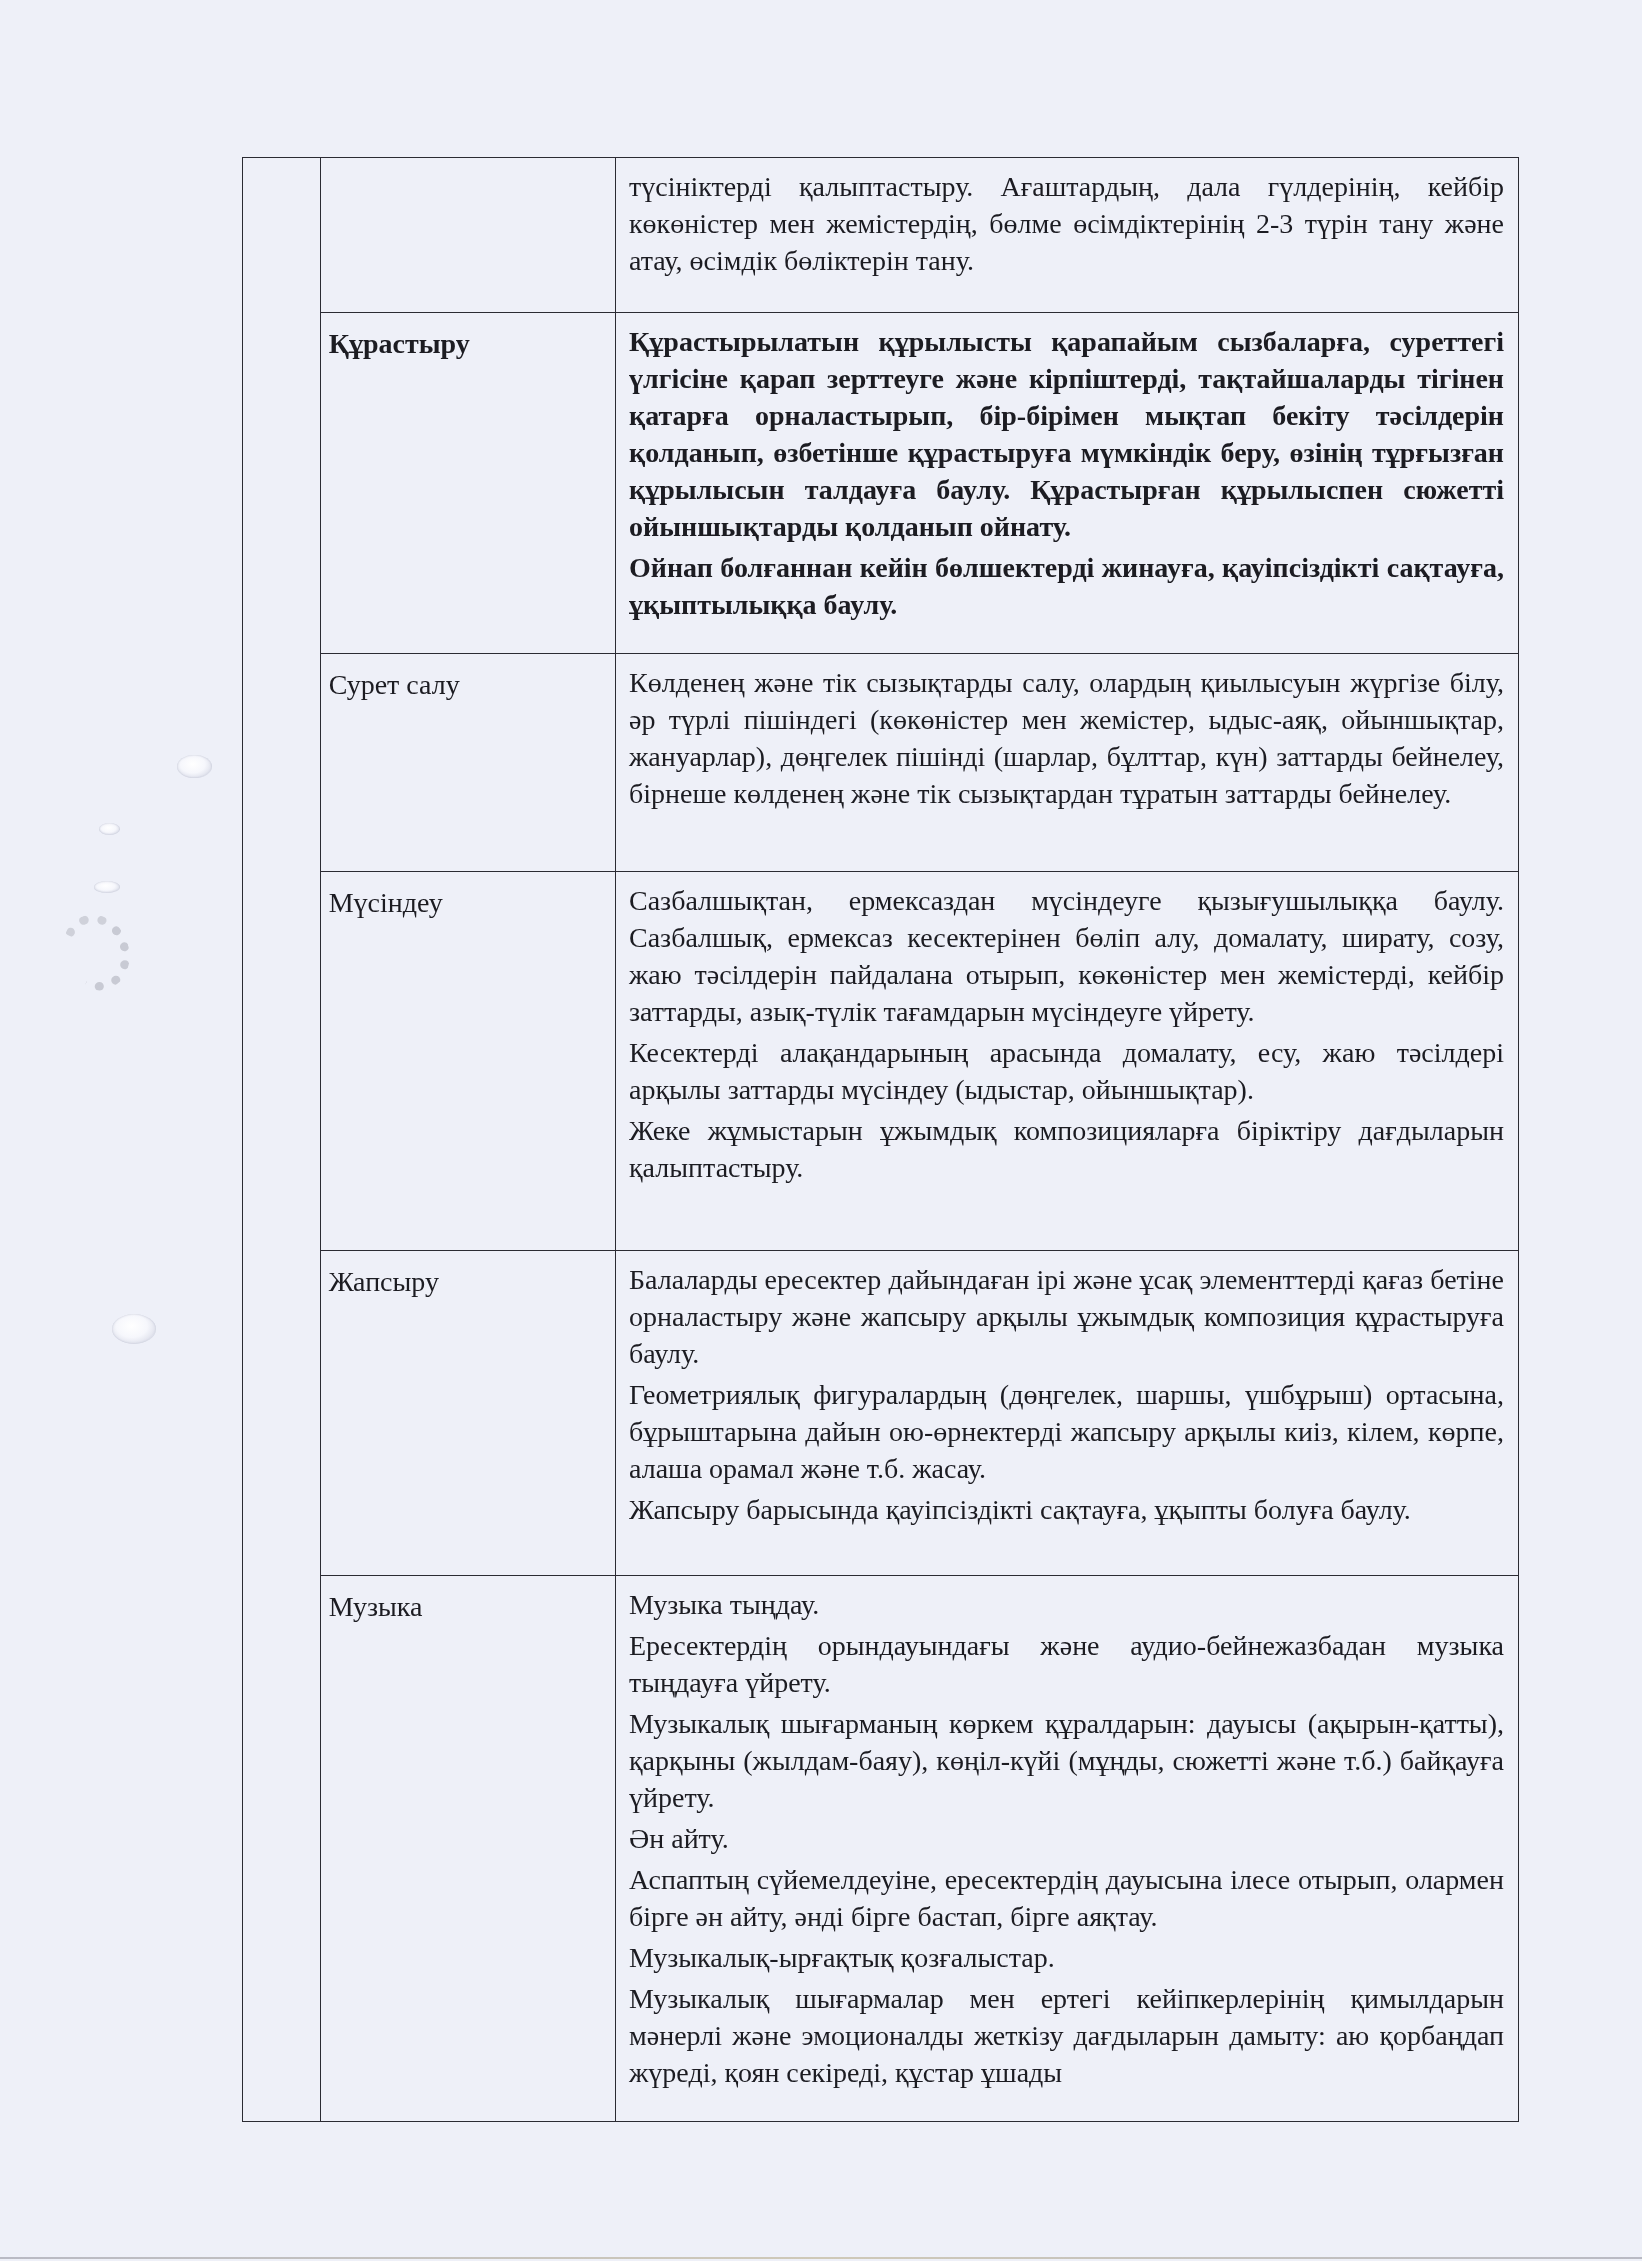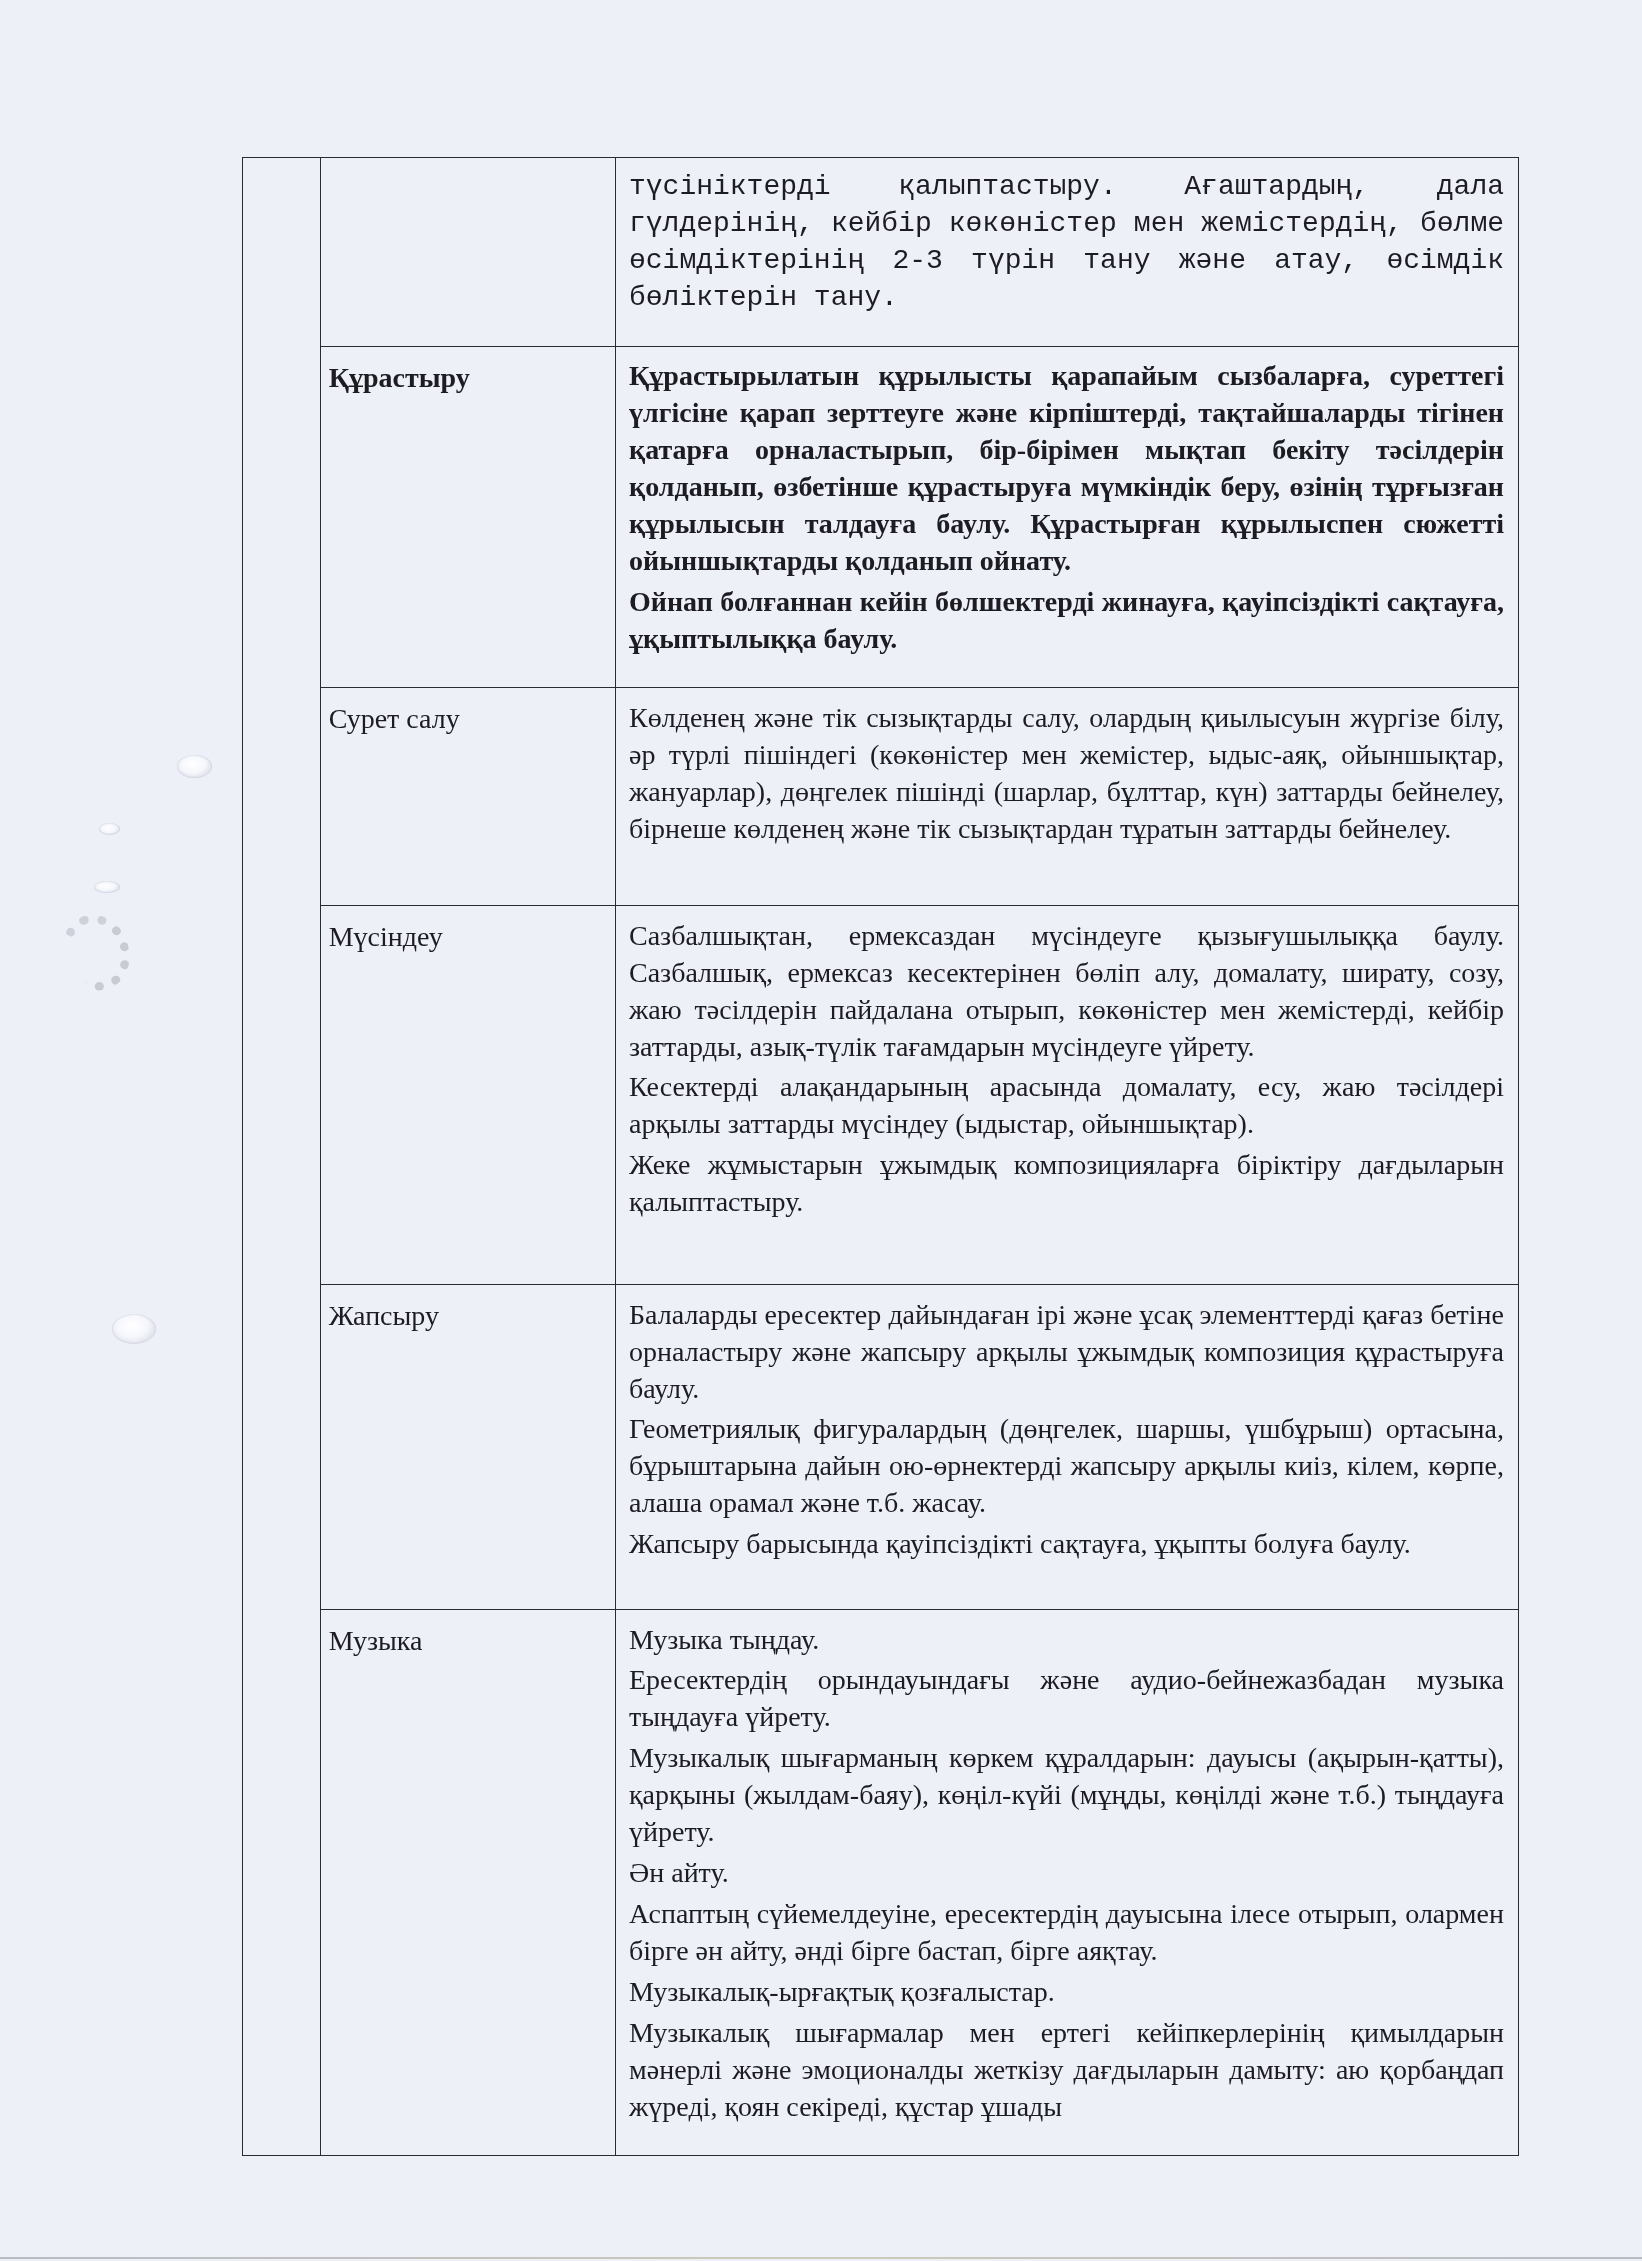--- a/index.html
+++ b/index.html
@@ -42,21 +42,21 @@
   .label {
     font-size: 28px; line-height: 37px;
     padding: 11.6px 0 0 7.7px;
   }
   .content {
     font-size: 28px; line-height: 37px;
     padding: 10.3px 14px 26px 13px;
     text-align: justify;
   }
   .content p { margin: 0 0 3.9px 0; }
-  .row-0 { height: 155px; font-family: Liberation Mono, monospace; }
+  .row-0 { height: 155px; }
   .row-1 { height: 340px; font-weight: bold; }
   .row-2 { height: 218px; padding-left: 15px; }
   .row-3 { height: 379px; }
   .row-4 { height: 325px; }
   .row-5 { height: 508px; }
 </style>
 </head>
 <body>
 
 <div class="stain drop" style="left:177px;top:755px;width:35px;height:23px;"></div>
@@ -129,21 +129,21 @@
       </td>
     </tr>
     <tr class="row-5">
       <td>
           <div class="label">Музыка</div>
         </td>
       <td>
         <div class="content">
           <p>Музыка тыңдау.</p>
           <p>Ересектердің орындауындағы және аудио-бейнежазбадан музыка тыңдауға үйрету.</p>
-          <p>Музыкалық шығарманың көркем құралдарын: дауысы (ақырын-қатты), қарқыны (жылдам-баяу), көңіл-күйі (мұңды, көңілді және т.б.) тыңдауға үйрету.</p>
+          <p>Музыкалық шығарманың көркем құралдарын: дауысы (ақырын-қатты), қарқыны (жылдам-баяу), көңіл-күйі (мұңды, сюжетті және т.б.) байқауға үйрету.</p>
           <p>Ән айту.</p>
           <p>Аспаптың сүйемелдеуіне, ересектердің дауысына ілесе отырып, олармен бірге ән айту, әнді бірге бастап, бірге аяқтау.</p>
           <p>Музыкалық-ырғақтық қозғалыстар.</p>
           <p>Музыкалық шығармалар мен ертегі кейіпкерлерінің қимылдарын мәнерлі және эмоционалды жеткізу дағдыларын дамыту: аю қорбаңдап жүреді, қоян секіреді, құстар ұшады</p>
         </div>
       </td>
     </tr>
   </tbody>
 </table>
 

